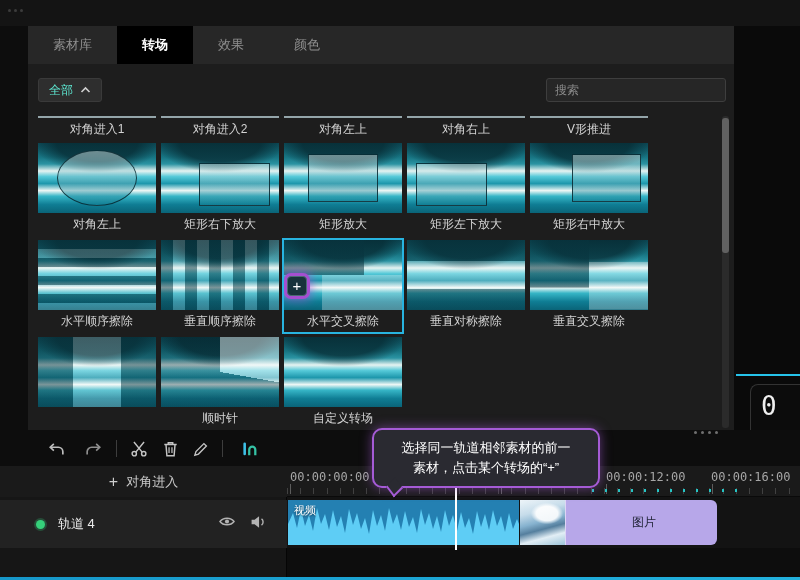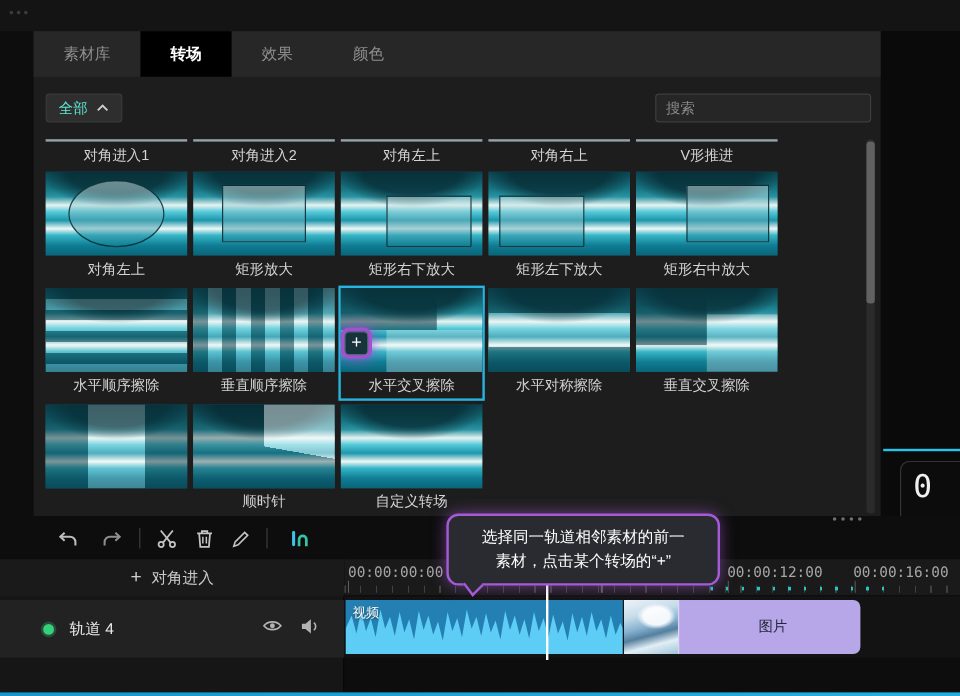--- a/index.html
+++ b/index.html
@@ -191,29 +191,29 @@
         </div>
 
       <div class="cell">
           <div class="thumb">
             <div class="ov ovb ov-ellipse"></div>
           </div>
           <div class="cap">对角左上</div>
         </div>
       <div class="cell">
           <div class="thumb">
+            <div class="ov ovb ov-rect-br"></div>
+          </div>
+          <div class="cap">矩形右下放大</div>
+        </div>
+      <div class="cell">
+          <div class="thumb">
             <div class="ov ovb ov-rect-c"></div>
           </div>
           <div class="cap">矩形放大</div>
-        </div>
-      <div class="cell">
-          <div class="thumb">
-            <div class="ov ovb ov-rect-br"></div>
-          </div>
-          <div class="cap">矩形右下放大</div>
         </div>
       <div class="cell">
           <div class="thumb">
             <div class="ov ovb ov-rect-bl"></div>
           </div>
           <div class="cap">矩形左下放大</div>
         </div>
       <div class="cell">
           <div class="thumb">
             <div class="ov ovb ov-rect-rm"></div>
@@ -237,21 +237,21 @@
         <div class="thumb">
           <div class="ov ov-cross-h"></div>
           <div class="plus-badge">+</div>
         </div>
         <div class="cap">水平交叉擦除</div>
       </div>
       <div class="cell">
           <div class="thumb">
             <div class="ov ov-sym-h"></div>
           </div>
-          <div class="cap">水平对称擦除</div>
+          <div class="cap">垂直对称擦除</div>
         </div>
       <div class="cell">
           <div class="thumb">
             <div class="ov ov-cross-v"></div>
           </div>
           <div class="cap">垂直交叉擦除</div>
         </div>
 
       <div class="cell">
           <div class="thumb">

